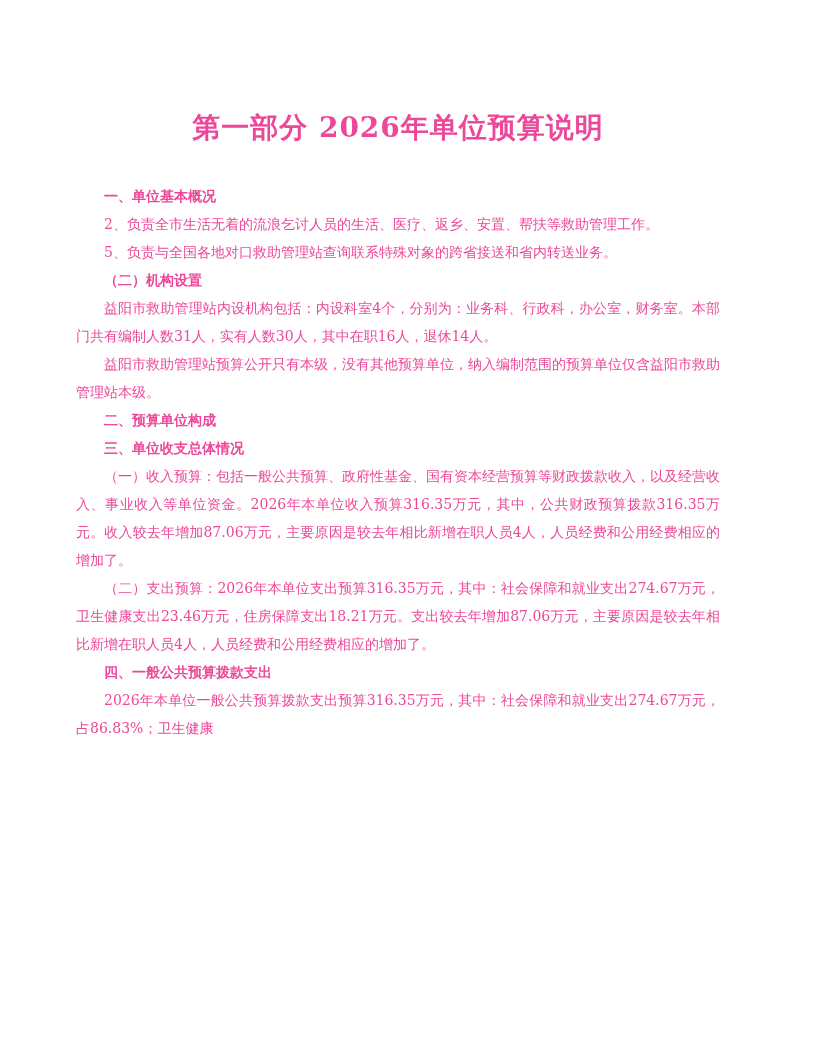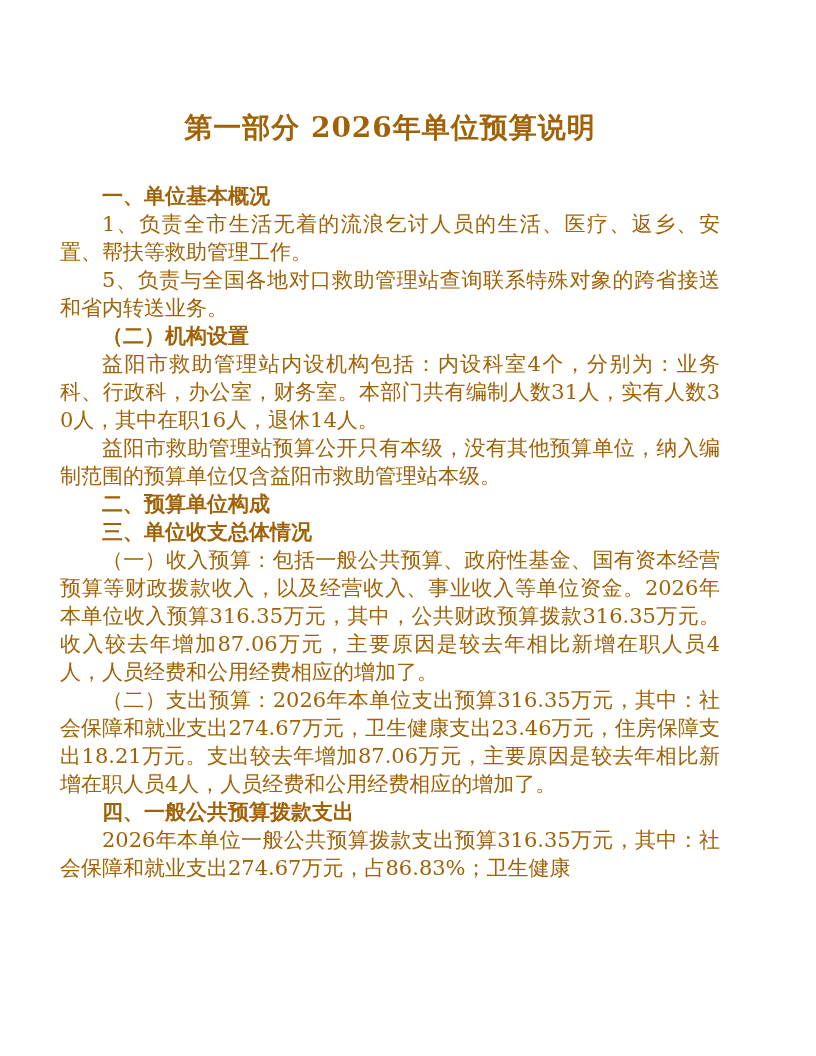--- a/index.html
+++ b/index.html
@@ -7,59 +7,59 @@
     margin: 0;
     padding: 0;
     background: #ffffff;
   }
   .page {
     position: relative;
     width: 816px;
     height: 1056px;
     margin: 0 auto;
     box-sizing: border-box;
-    padding: 96px 96px 0 60px;
+    padding: 96px 96px 0 76px;
     background: #ffffff;
-    color: #a16207;
+    color: #ec4899;
     font-family: "DejaVu Serif", "Liberation Serif", serif;
     overflow: hidden;
   }
   .doc-title {
     margin: 14px 0 36px 0;
     font-size: 28px;
     line-height: 36px;
     font-weight: bold;
     text-align: center;
     letter-spacing: 1px;
     white-space: nowrap;
   }
   .para {
     margin: 0;
-    font-size: 21px;
+    font-size: 14px;
     line-height: 28px;
     text-align: justify;
     text-indent: 2em;
     word-break: break-all;
   }
   .para.heading {
     font-weight: bold;
     text-align: left;
   }
   .para .lead {
     font-weight: normal;
   }
 </style>
 </head>
 <body>
 
 <div class="page">
   <h1 class="doc-title">第一部分 2026年单位预算说明</h1>
   <div id="paragraphs">
       <p class="para heading">一、单位基本概况</p>
-      <p class="para body">1、负责全市生活无着的流浪乞讨人员的生活、医疗、返乡、安置、帮扶等救助管理工作。</p>
+      <p class="para body">2、负责全市生活无着的流浪乞讨人员的生活、医疗、返乡、安置、帮扶等救助管理工作。</p>
       <p class="para body">5、负责与全国各地对口救助管理站查询联系特殊对象的跨省接送和省内转送业务。</p>
       <p class="para heading">（二）机构设置</p>
       <p class="para body">益阳市救助管理站内设机构包括：内设科室4个，分别为：业务科、行政科，办公室，财务室。本部门共有编制人数31人，实有人数30人，其中在职16人，退休14人。</p>
       <p class="para body">益阳市救助管理站预算公开只有本级，没有其他预算单位，纳入编制范围的预算单位仅含益阳市救助管理站本级。</p>
       <p class="para heading">二、预算单位构成</p>
       <p class="para heading">三、单位收支总体情况</p>
       <p class="para body"><span class="lead">（一）收入预算：</span><span>包括一般公共预算、政府性基金、国有资本经营预算等财政拨款收入，以及经营收入、事业收入等单位资金。2026年本单位收入预算316.35万元，其中，公共财政预算拨款316.35万元。收入较去年增加87.06万元，主要原因是较去年相比新增在职人员4人，人员经费和公用经费相应的增加了。</span></p>
       <p class="para body"><span class="lead">（二）支出预算：</span><span>2026年本单位支出预算316.35万元，其中：社会保障和就业支出274.67万元，卫生健康支出23.46万元，住房保障支出18.21万元。支出较去年增加87.06万元，主要原因是较去年相比新增在职人员4人，人员经费和公用经费相应的增加了。</span></p>
       <p class="para heading">四、一般公共预算拨款支出</p>
       <p class="para body">2026年本单位一般公共预算拨款支出预算316.35万元，其中：社会保障和就业支出274.67万元，占86.83%；卫生健康</p>

